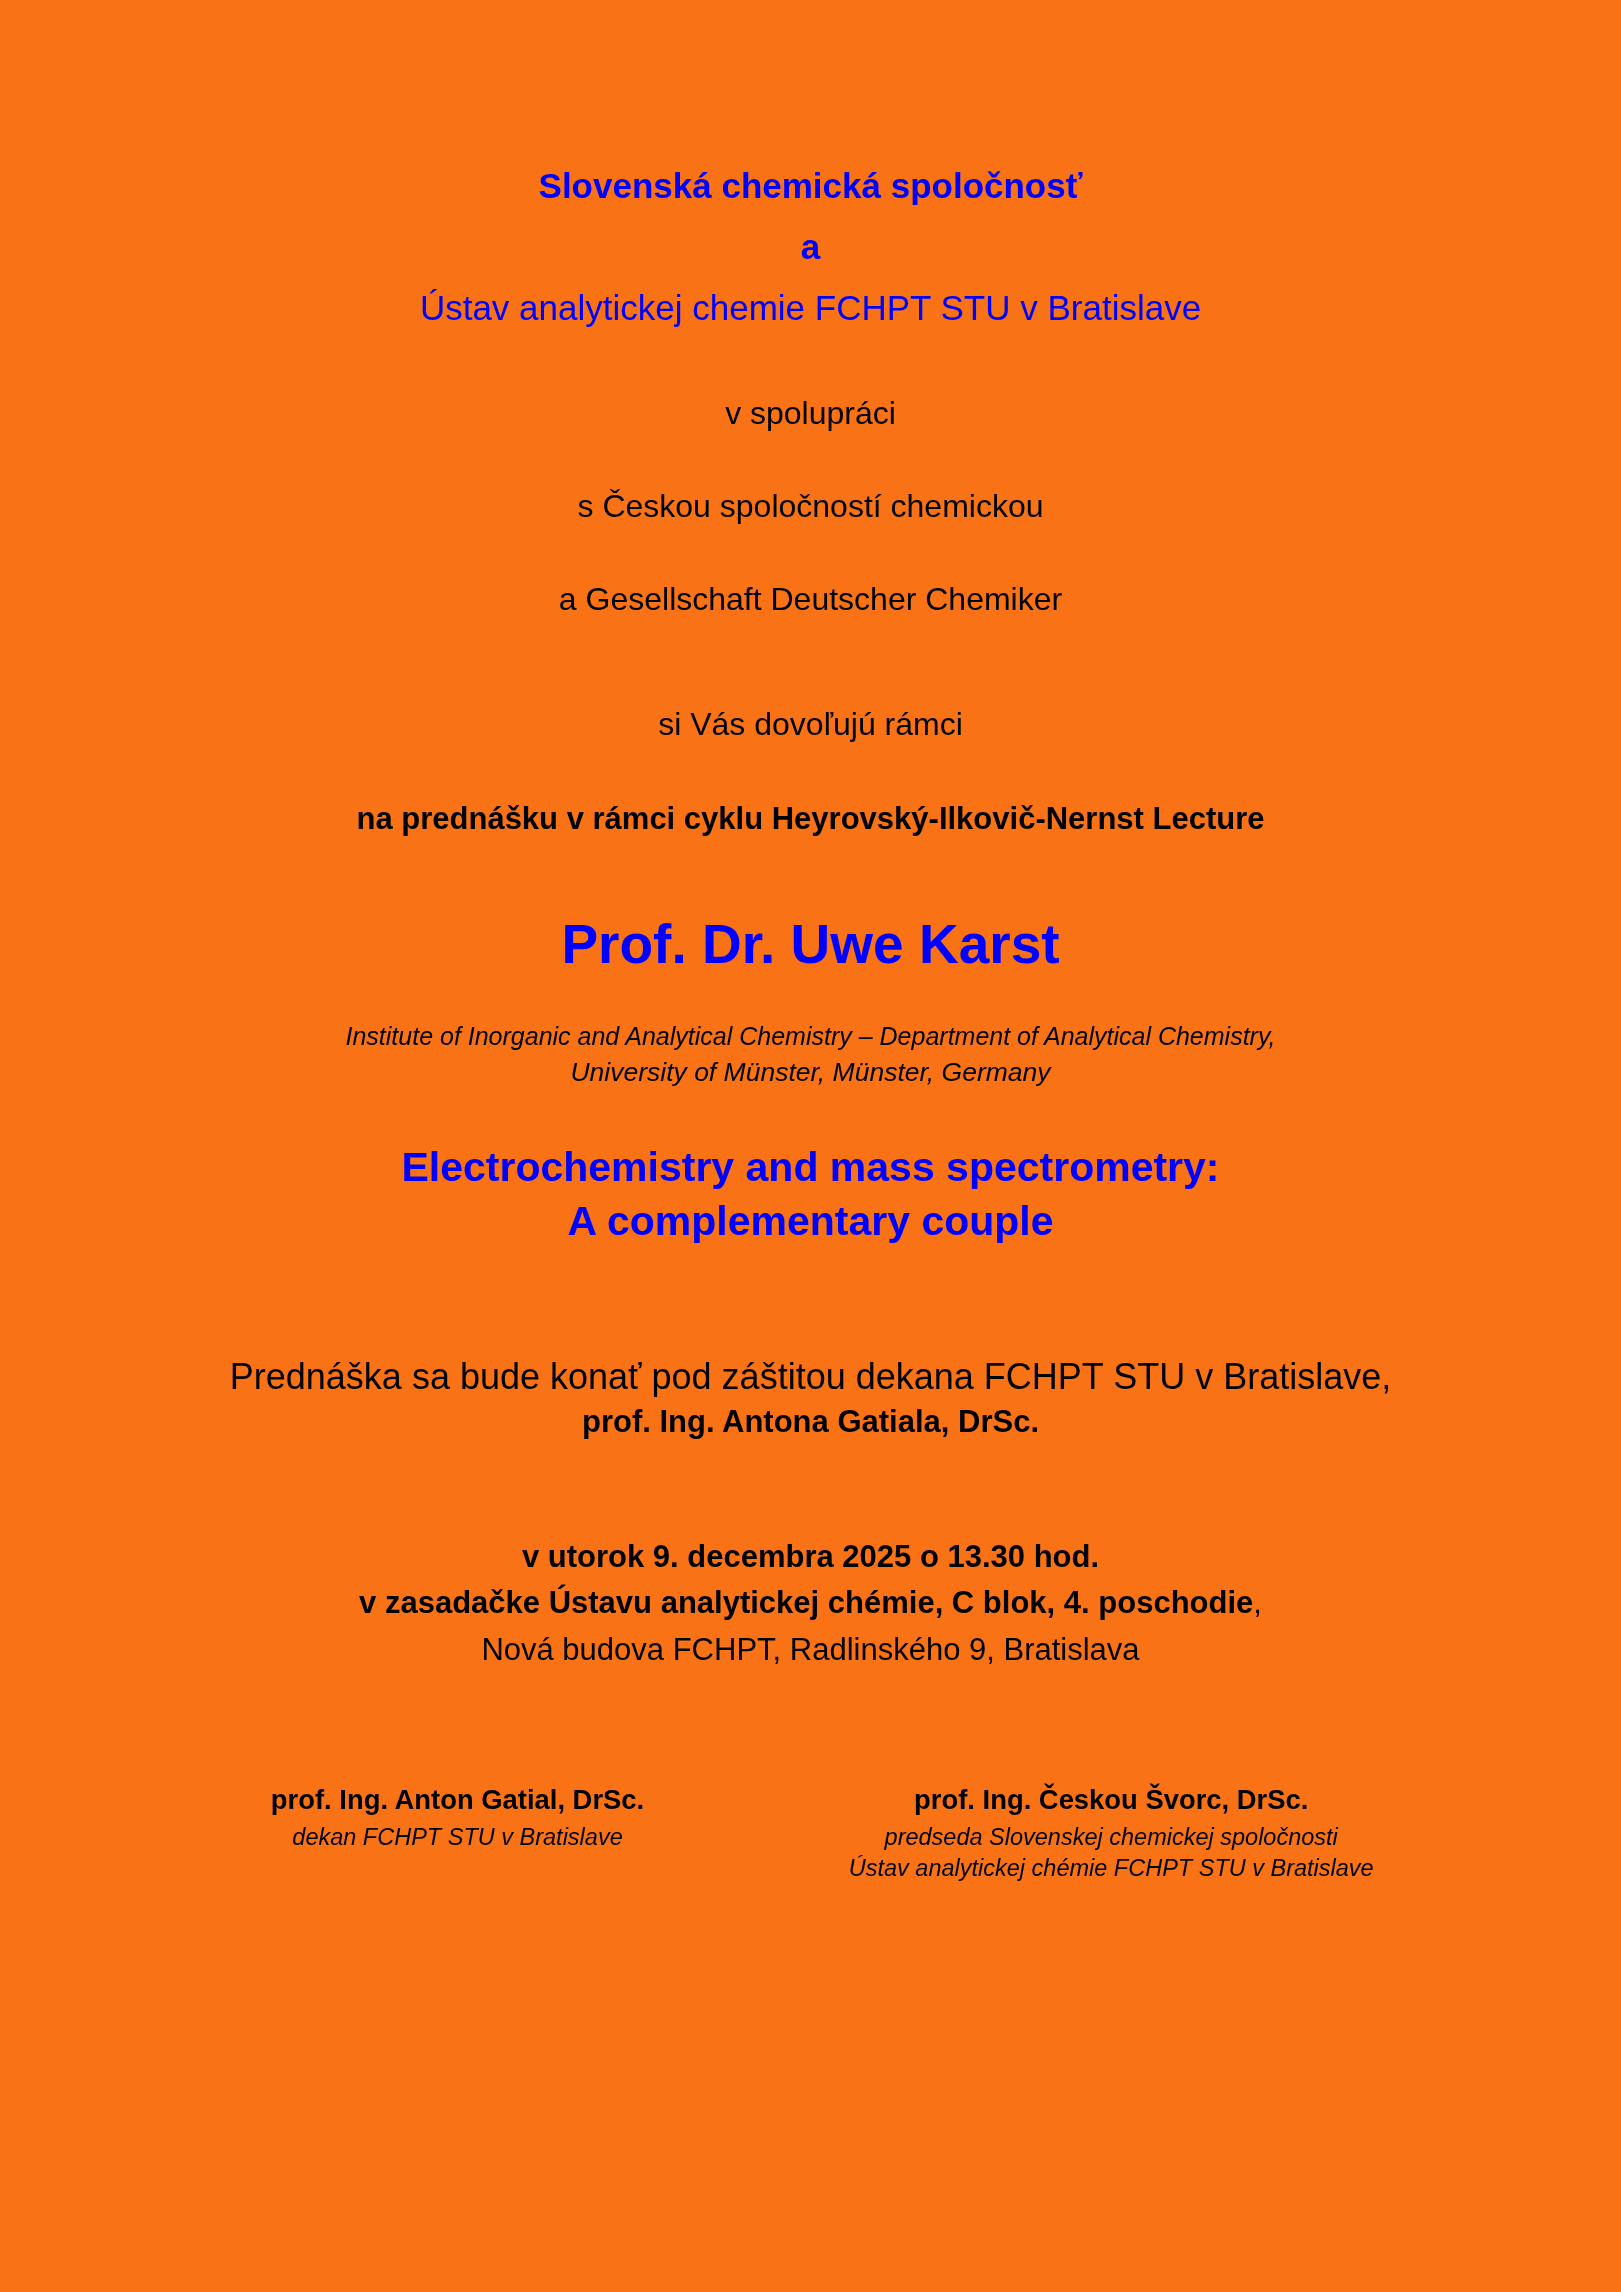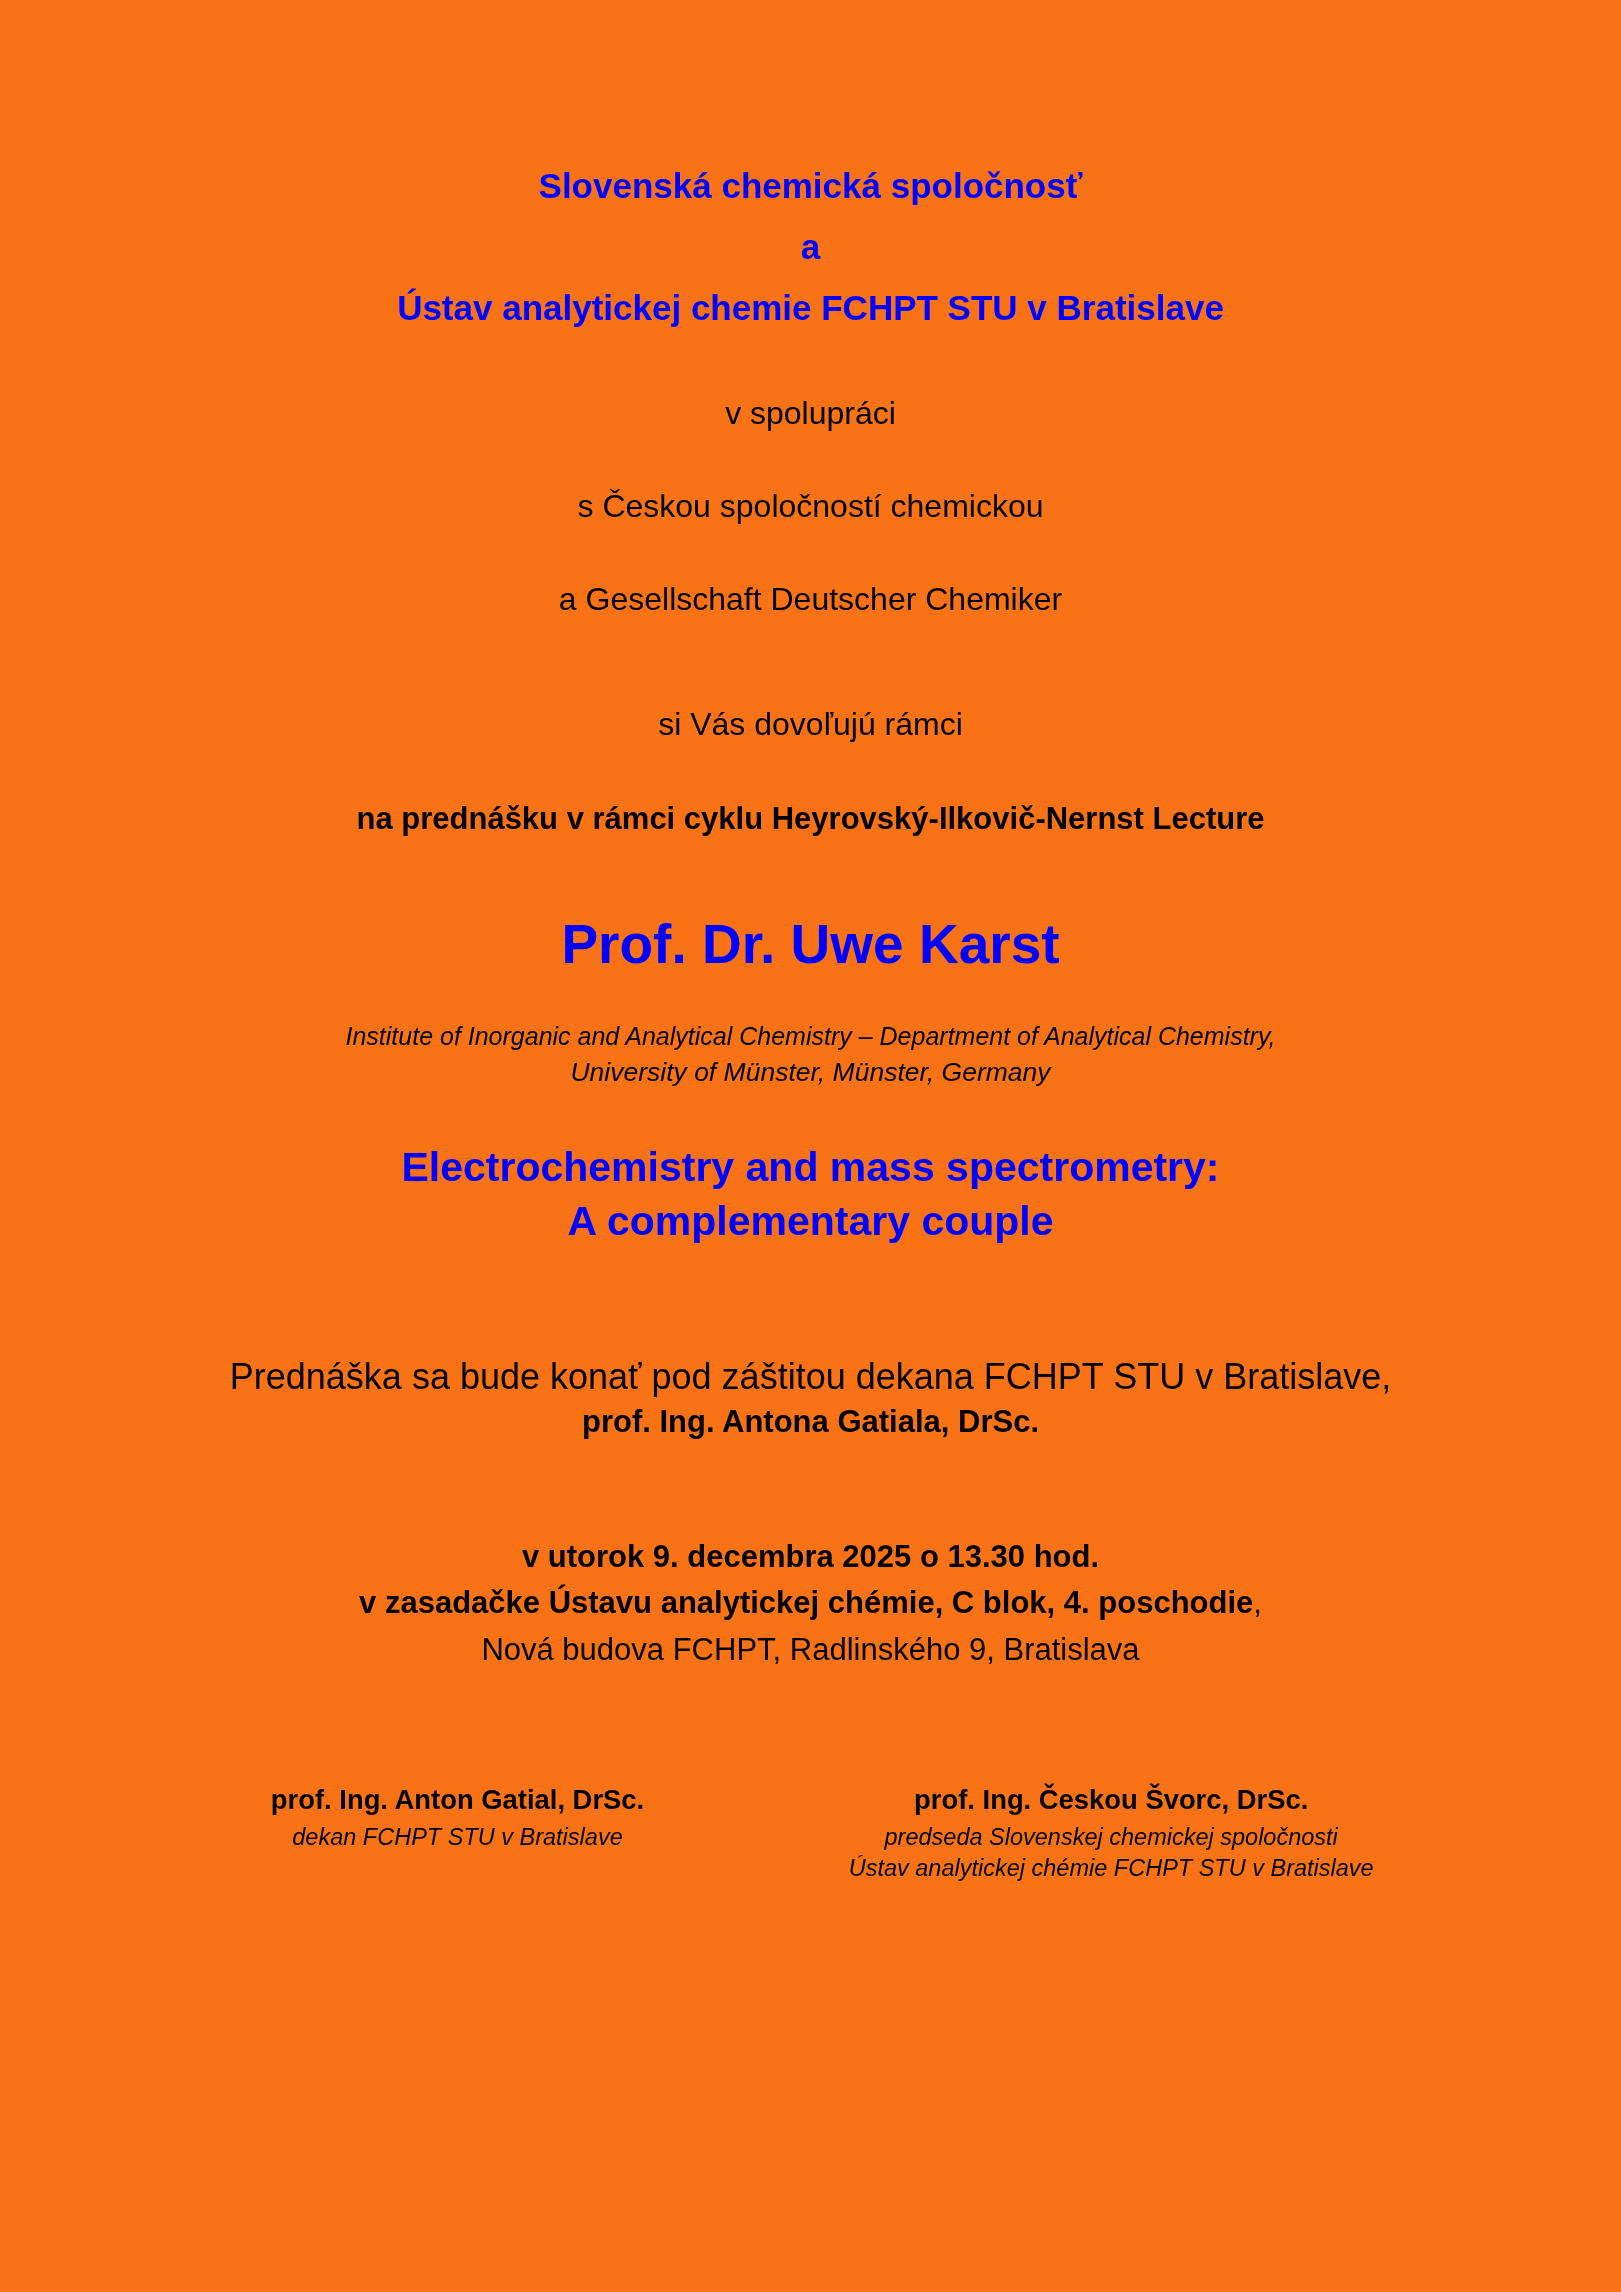--- a/index.html
+++ b/index.html
@@ -24,21 +24,21 @@
   }
   .line {
     text-align: center;
     line-height: 1.18;
   }
 
   
   .org-block { padding-top: 165px; }
   .org-1 { font-size: 35px; font-weight: bold; color: #0000FF; }
   .org-2 { font-size: 35px; font-weight: bold; color: #0000FF; margin-top: 19.6px; }
-  .org-3 { font-size: 35px; font-weight: bold; color: #0000FF; margin-top: 19.6px; }
+  .org-3 { font-size: 35px; font-weight: normal; color: #0000FF; margin-top: 19.6px; }
 
   
   .coop-1 { font-size: 32px; margin-top: 67px; }
   .coop-2 { font-size: 32px; margin-top: 55px; }
   .coop-3 { font-size: 32px; margin-top: 55px; }
 
   
   .invite-1 { font-size: 32px; margin-top: 88px; }
   .invite-2 { font-size: 31px; font-weight: bold; margin-top: 57px; }
 
@@ -80,21 +80,21 @@
 
   
   .datetime { font-size: 31px; font-weight: bold; margin-top: 98px; }
   .venue-1 { font-size: 31px; font-weight: bold; margin-top: 9.8px; }
   .venue-1 .trailing { font-weight: normal; }
   .venue-2 { font-size: 31px; margin-top: 9.8px; }
 
   
   .signatures {
     display: flex;
-    justify-content: center;
+    justify-content: flex-end;
     margin-top: 116px;
     padding: 0 9.8px;
   }
   .sig-col {
     flex: 1 1 0;
     text-align: center;
   }
   .sig-col.left { max-width: 46%; }
   .sig-col.right { max-width: 54%; }
   .sig-name { font-size: 27.4px; font-weight: bold; }

